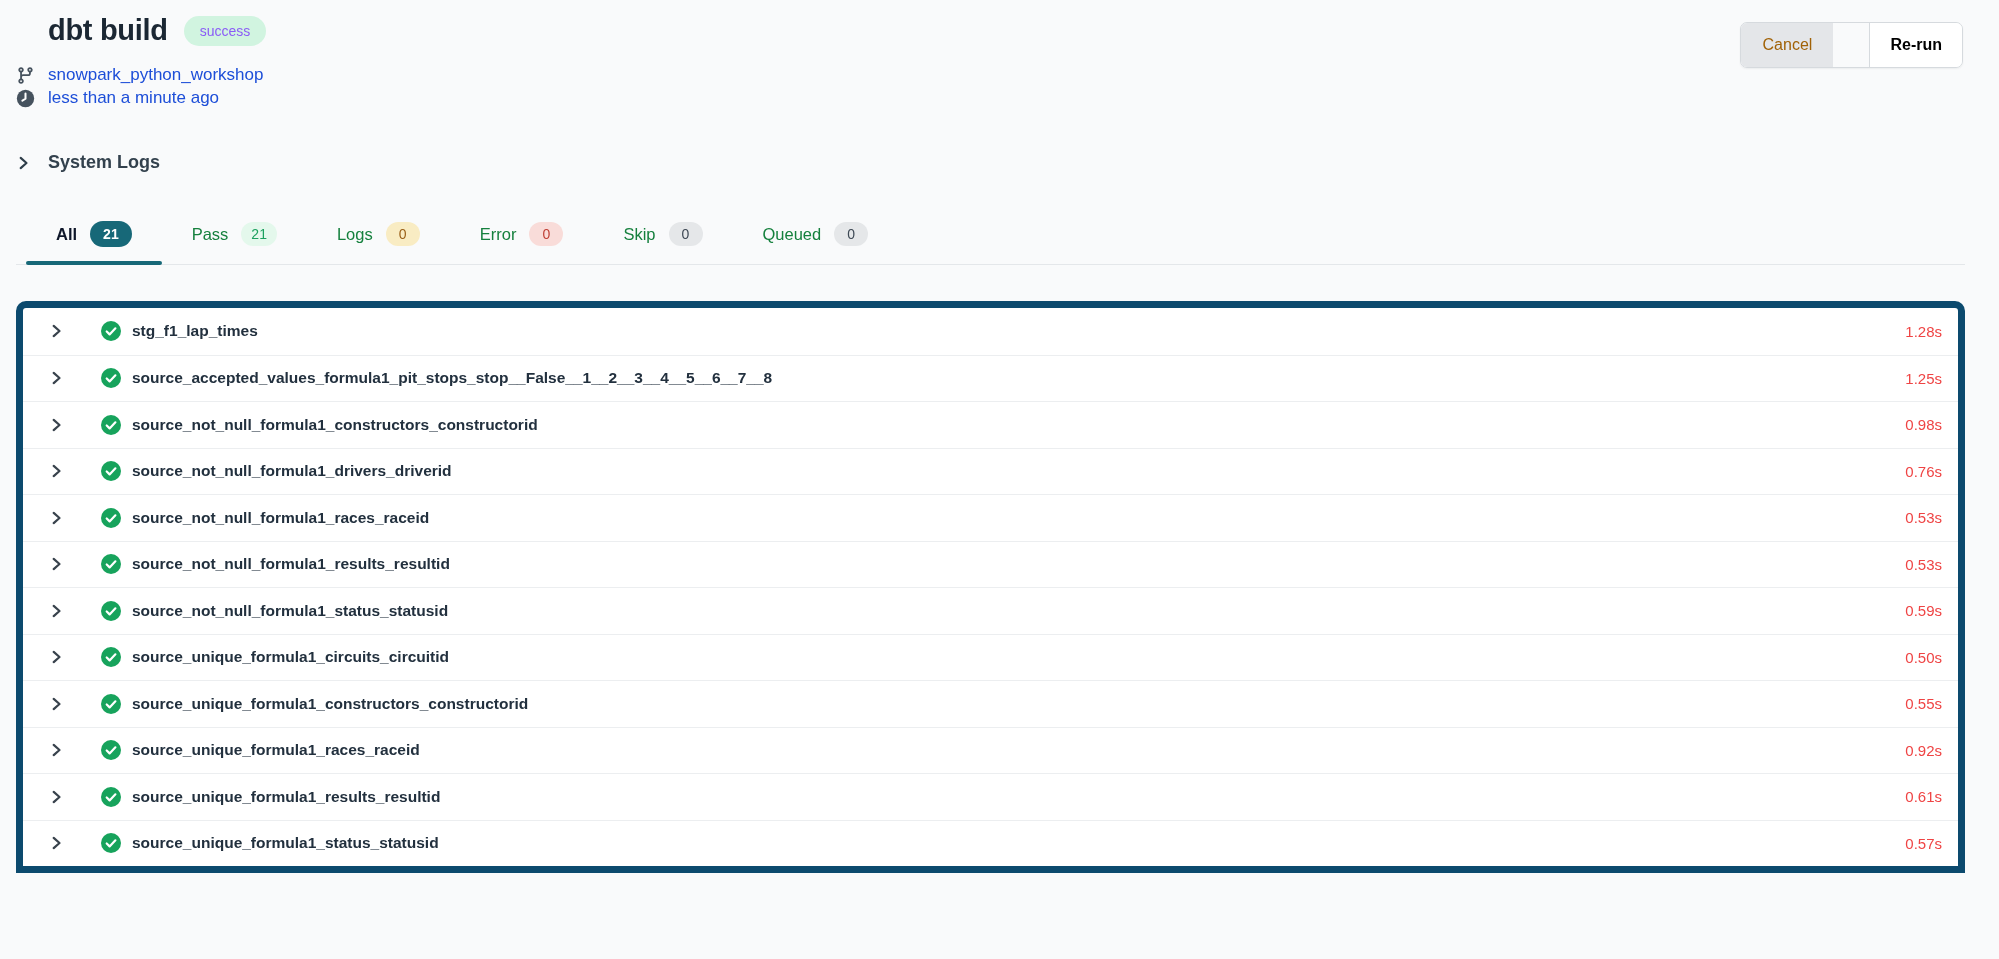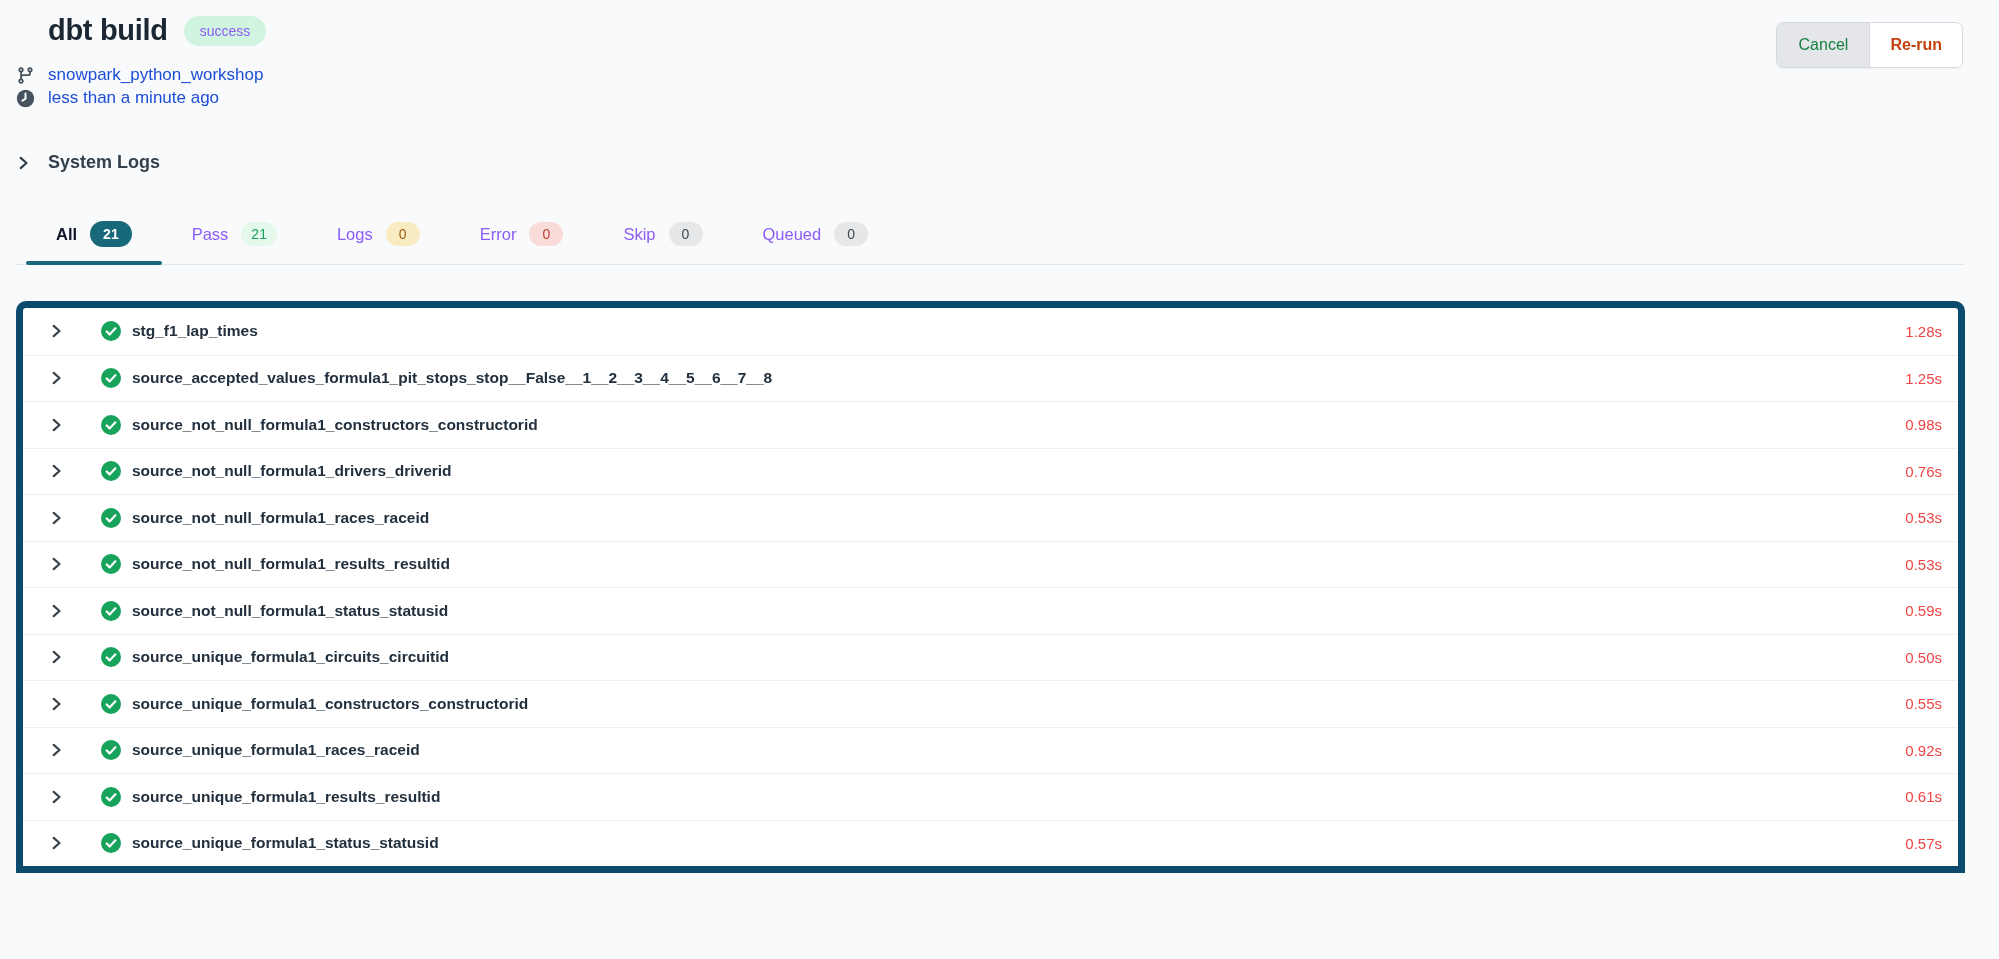--- a/index.html
+++ b/index.html
@@ -19,37 +19,37 @@
     margin-left: 16px; background: #d1f4e0; color: #8b5cf6;
     font-size: 14px; padding: 7px 16px; border-radius: 17px; font-weight: 400;
   }
   .btn-group {
     position: absolute; top: 22px; right: 36px; display: flex;
     border: 1px solid #d6dade; border-radius: 7px; overflow: hidden;
     box-shadow: 0 1px 2px rgba(20,30,40,.06); height: 46px;
   }
   .btn { min-width: 92px; padding: 0 20px; font-size: 16px; display: flex; align-items: center; justify-content: center;
          font-family: inherit; border: none; cursor: pointer; }
-  .btn-cancel { background: #e4e6e9; color: #15803d; }
-  .btn-rerun { background: #ffffff; color: #c2410c; font-weight: 600; border-left: 1px solid #d6dade; }
+  .btn-cancel { background: #e4e6e9; color: #a16207; }
+  .btn-rerun { background: #ffffff; color: #000000; font-weight: 600; border-left: 1px solid #d6dade; margin-left: 36px; }
 
   .meta { margin-top: 18px; }
   .meta-row { display: flex; align-items: center; margin-top: 3px; }
   .meta-row .icon { width: 19px; height: 19px; flex: 0 0 19px; display: flex; align-items: center; }
   .meta-row .meta-text { margin-left: 13px; font-size: 17px; color: #1d4ed8; }
 
   
   .system-logs { margin-top: 44px; display: flex; align-items: center; cursor: pointer; }
   .system-logs .chev { width: 15px; height: 16px; }
   .system-logs .sl-label { margin-left: 17px; font-size: 18px; font-weight: 700; color: #33414d; }
 
   
   .tabs { margin-top: 38px; margin-right: 34px; display: flex; border-bottom: 1px solid #e4e7ea; padding-left: 10px; }
   .tab { position: relative; display: flex; align-items: center; padding: 10px 30px 17px 30px; cursor: pointer; }
-  .tab .tab-label { font-size: 16.5px; color: #8b5cf6; }
+  .tab .tab-label { font-size: 16.5px; color: #15803d; }
   .tab.active .tab-label { color: #0f172a; font-weight: 600; }
   .tab.active::after {
     content: ""; position: absolute; left: 0; right: 0; bottom: -1px; height: 4px;
     background: #176878; border-radius: 2px;
   }
   .pill {
     margin-left: 13px; font-size: 14px; border-radius: 15px; padding: 4px 10px;
     min-width: 34px; text-align: center;
   }
   .pill-all   { background: #176878; color: #ffffff; font-weight: 600; padding: 5px 13px; }

